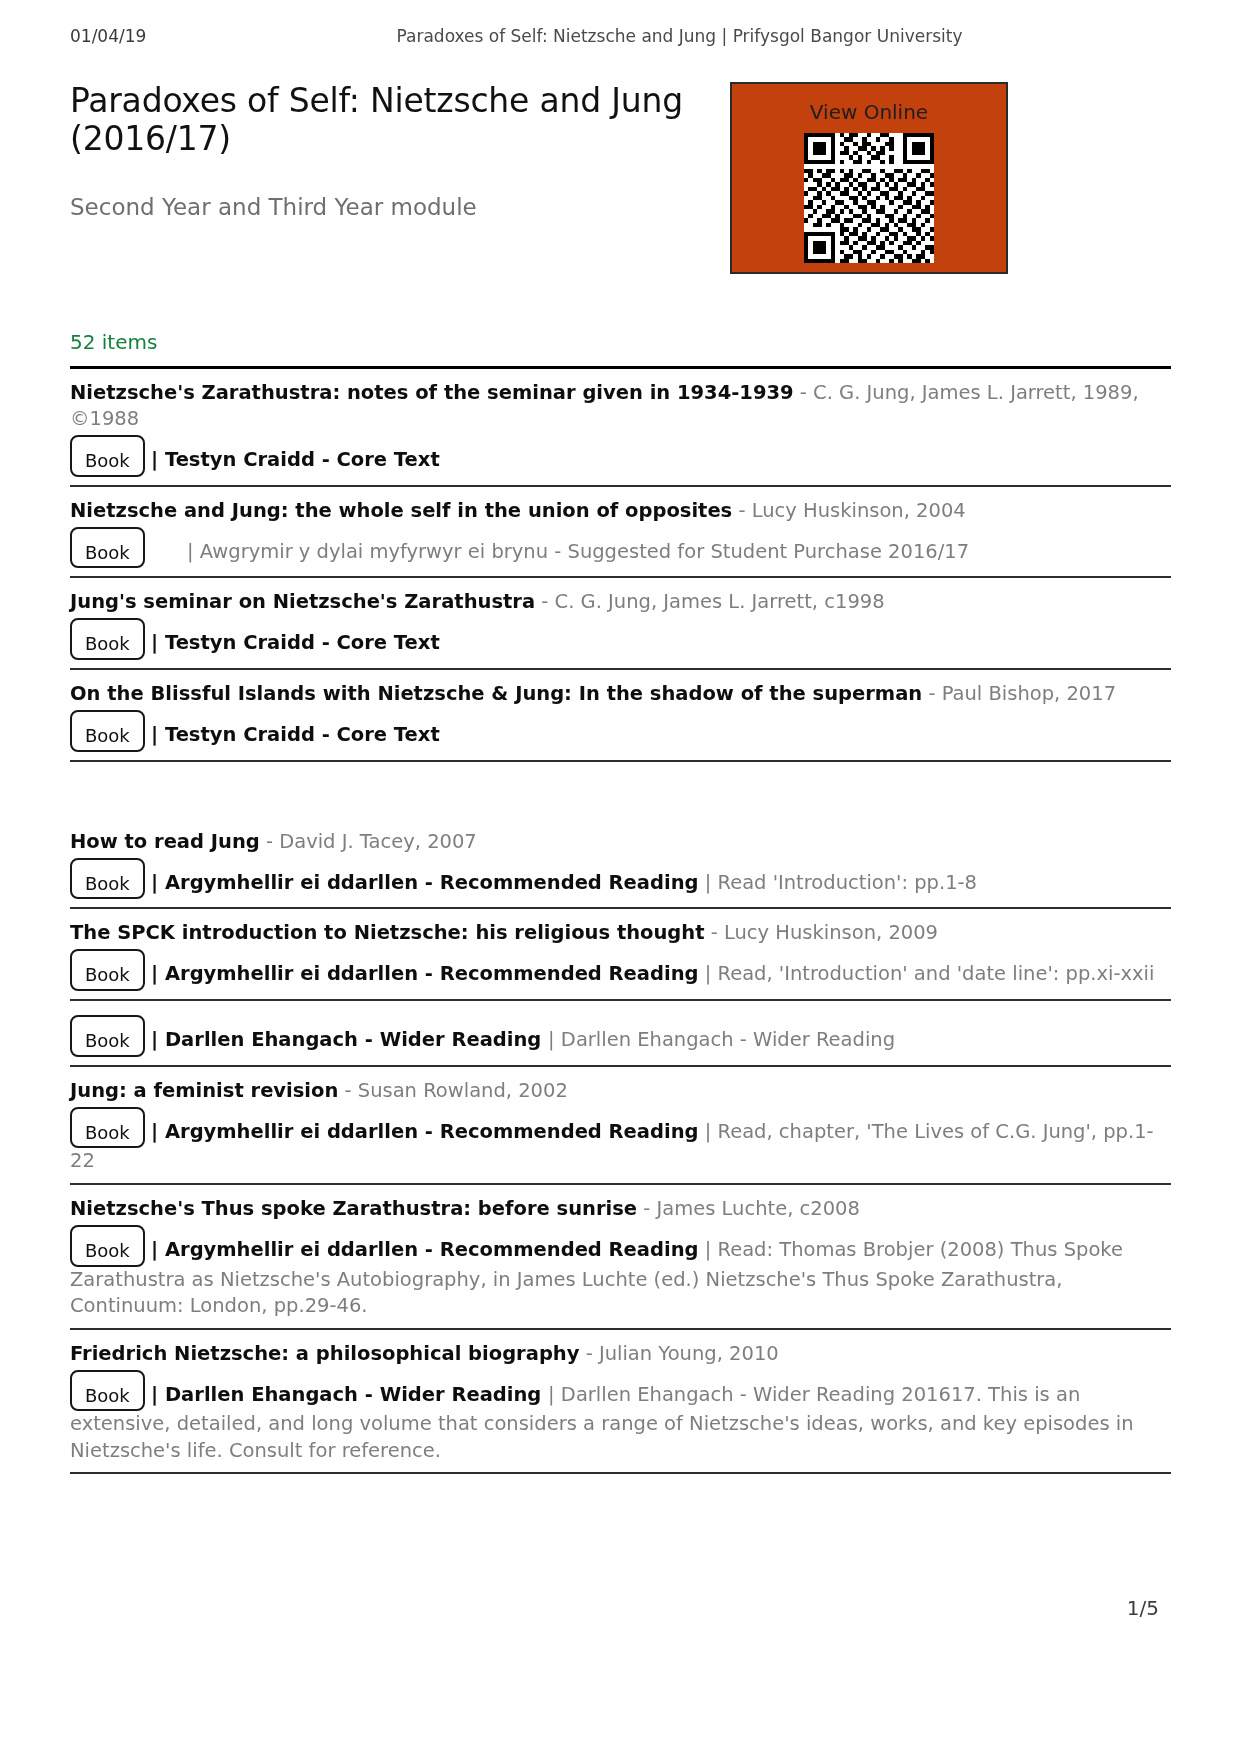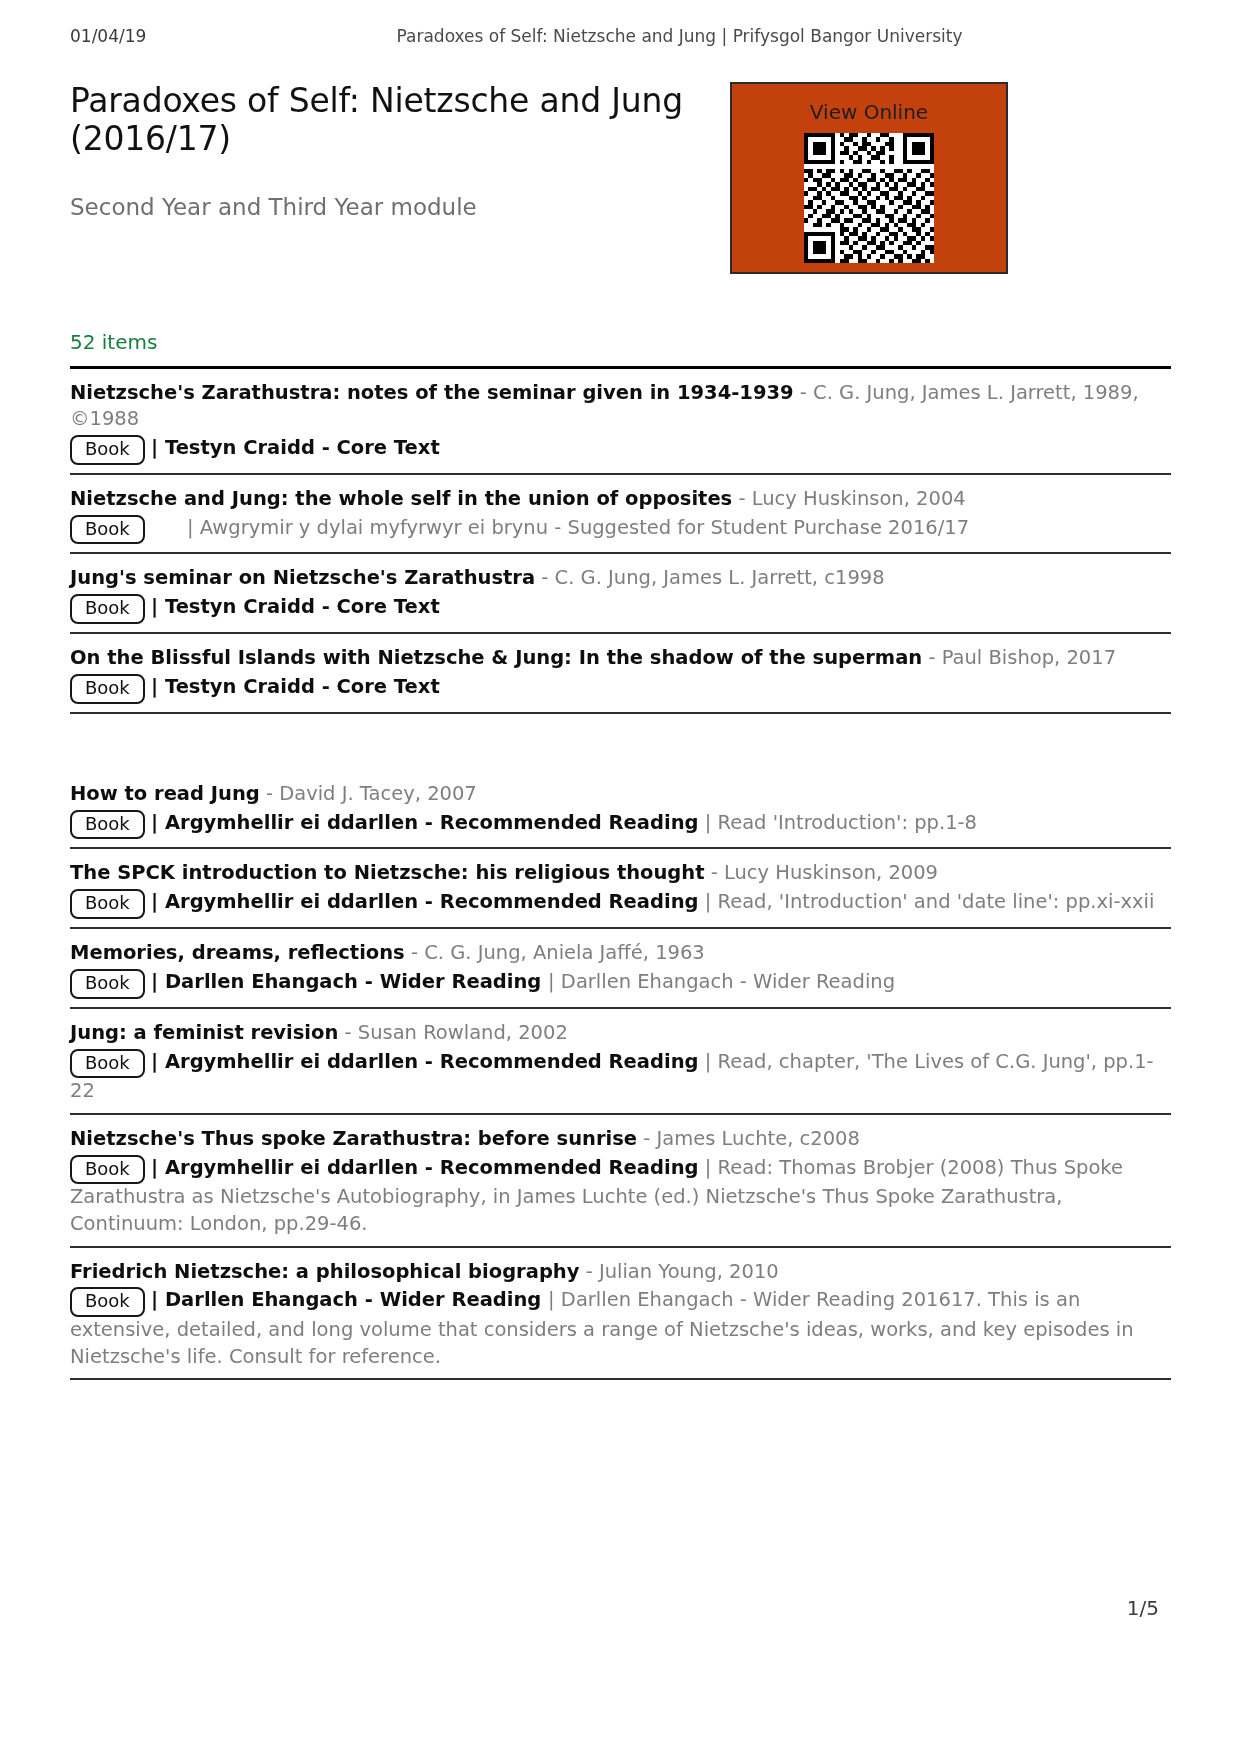--- a/index.html
+++ b/index.html
@@ -133,21 +133,21 @@
   .entry-meta-line {
     font-size: 19.5px;
     line-height: 1.36;
     margin-top: 3px;
     color: #111;
   }
   .badge {
     display: inline-block;
     border: 2px solid #171717;
     border-radius: 8px;
-    padding: 0px 13px 2px 13px;
+    padding: 12px 13px 2px 13px;
     font-size: 18px;
     line-height: 1.32;
     color: #111;
     vertical-align: -1px;
   }
   .importance { font-weight: bold; color: #0e0e0e; }
   .importance.dim { font-weight: 400; color: #7e7e7e; margin-left: 36px; }
   .note { color: #7e7e7e; }
 
   
@@ -437,21 +437,20 @@
       <div class="section">
         <div class="entry">
           <div class="entry-title-line"><span class="e-title">How to read Jung</span><span class="e-meta"> - David J. Tacey, 2007</span></div>
           <div class="entry-meta-line"><span class="badge">Book</span> <span class="importance">| Argymhellir ei ddarllen - Recommended Reading</span> <span class="note">| Read 'Introduction': pp.1-8</span></div>
         </div>
         <div class="entry">
           <div class="entry-title-line"><span class="e-title">The SPCK introduction to Nietzsche: his religious thought</span><span class="e-meta"> - Lucy Huskinson, 2009</span></div>
           <div class="entry-meta-line"><span class="badge">Book</span> <span class="importance">| Argymhellir ei ddarllen - Recommended Reading</span> <span class="note">| Read, 'Introduction' and 'date line':  pp.xi-xxii</span></div>
         </div>
         <div class="entry">
-          <div class="entry-title-line"><span class="e-title">Memories, dreams, reflections</span><span class="e-meta"> - C. G. Jung, Aniela Jaffé, 1963</span></div>
           <div class="entry-meta-line"><span class="badge">Book</span> <span class="importance">| Darllen Ehangach - Wider Reading </span> <span class="note">| Darllen Ehangach - Wider Reading</span></div>
         </div>
         <div class="entry">
           <div class="entry-title-line"><span class="e-title">Jung: a feminist revision</span><span class="e-meta"> - Susan Rowland, 2002</span></div>
           <div class="entry-meta-line"><span class="badge">Book</span> <span class="importance">| Argymhellir ei ddarllen - Recommended Reading</span> <span class="note">| Read, chapter, 'The Lives of C.G. Jung', pp.1-22</span></div>
         </div>
         <div class="entry">
           <div class="entry-title-line"><span class="e-title">Nietzsche's Thus spoke Zarathustra: before sunrise</span><span class="e-meta"> - James Luchte, c2008</span></div>
           <div class="entry-meta-line"><span class="badge">Book</span> <span class="importance">| Argymhellir ei ddarllen - Recommended Reading</span> <span class="note">|  Read: Thomas Brobjer (2008) Thus Spoke Zarathustra as Nietzsche's Autobiography, in James Luchte (ed.) Nietzsche's Thus Spoke Zarathustra, Continuum: London, pp.29-46.</span></div>
         </div>

